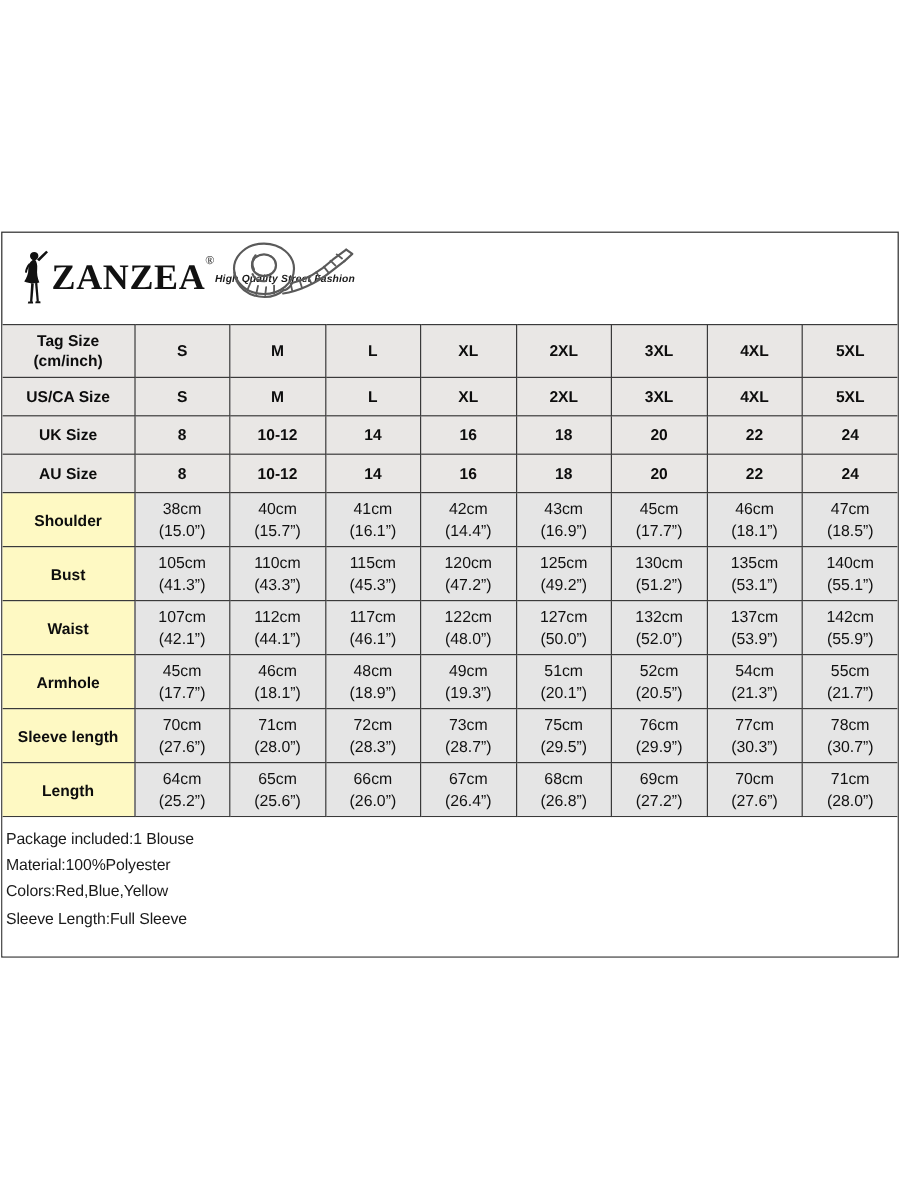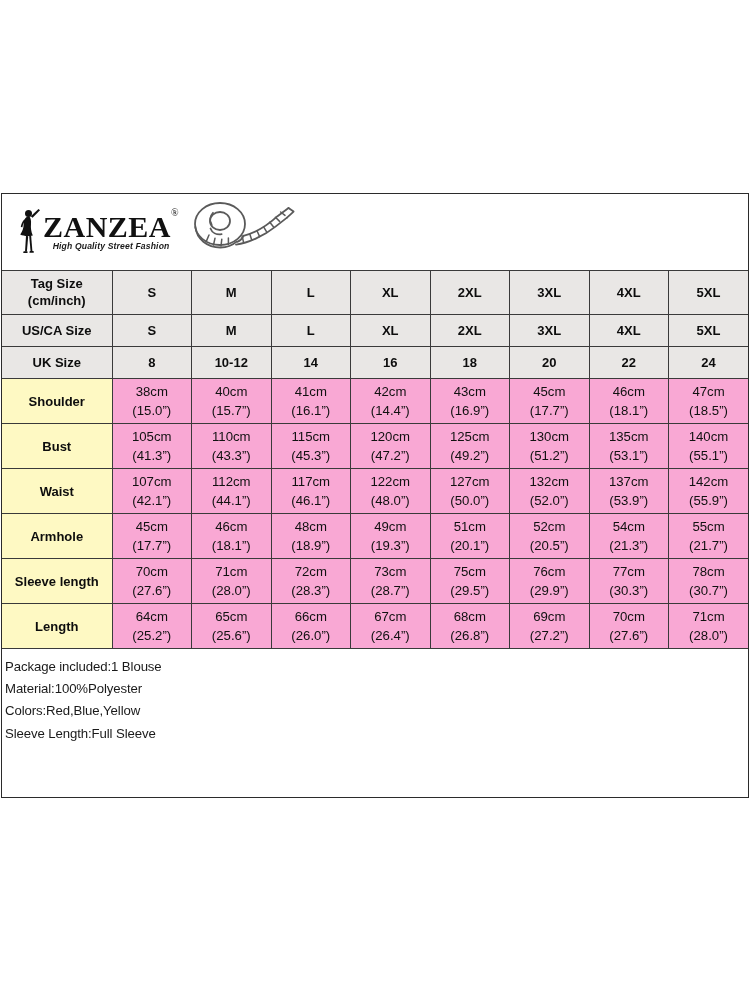--- a/index.html
+++ b/index.html
@@ -45,21 +45,21 @@
     flex: 0 0 auto;
     display: flex;
     align-items: center;
     justify-content: flex-start;
     padding-left: 14px;
     box-sizing: border-box;
   }
   .logo-figure { flex: 0 0 auto; margin-right: 1px; margin-top: 2px; }
   .logo-textblock {
     display: flex;
-    flex-direction: column;
+    flex-direction: row;
     align-items: center;
     line-height: 1;
     justify-content: space-between;
   }
   .logo-word {
     font-family: "Liberation Serif", serif;
     font-weight: 700;
     font-size: 30px;
     letter-spacing: 0.5px;
     color: #111111;
@@ -134,21 +134,21 @@
     font-size: 13px;
     color: #0d0d0d;
     height: 31px;
   }
   tr.hdr.tall td { height: 43px; }
   tr.hdr td.lblcell { font-size: 13px; }
   .two-line { line-height: 1.25; }
 
   
   tr.meas td {
-    background: #f9a8d4;
+    background: #e5e5e5;
     height: 44px;
     font-size: 13.2px;
     color: #111111;
   }
   tr.meas td.lblcell {
     background: #fef9c3;
     font-weight: 700;
     font-size: 13px;
     color: #0d0d0d;
   }
@@ -303,20 +303,31 @@
         <td>8</td>
         <td>10-12</td>
         <td>14</td>
         <td>16</td>
         <td>18</td>
         <td>20</td>
         <td>22</td>
         <td>24</td>
       </tr>
 
+      <tr class="hdr">
+        <td class="lblcell">AU Size</td>
+        <td>8</td>
+        <td>10-12</td>
+        <td>14</td>
+        <td>16</td>
+        <td>18</td>
+        <td>20</td>
+        <td>22</td>
+        <td>24</td>
+      </tr>
 
       <tr class="meas">
         <td class="lblcell">Shoulder</td>
         <td>
             <div class="cellstack">
               <span class="cm">38cm</span>
               <span class="inch">(15.0”)</span>
             </div>
           </td>
         <td>

